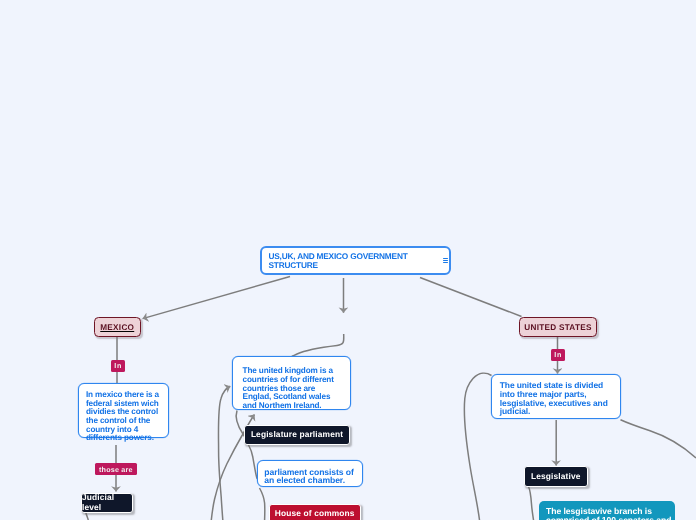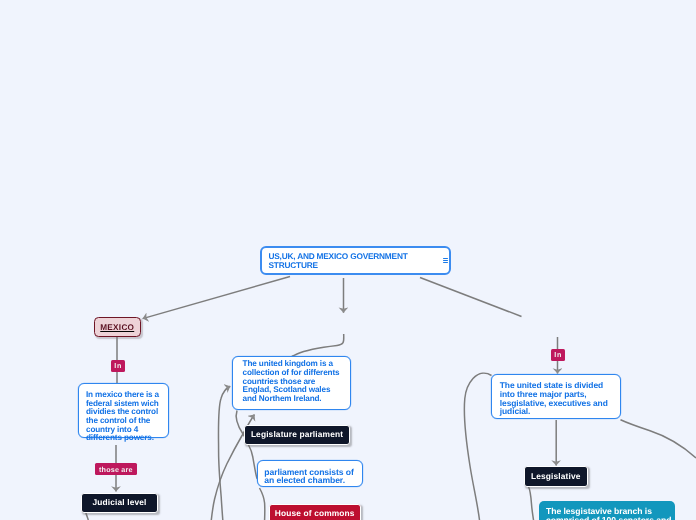--- a/index.html
+++ b/index.html
@@ -119,20 +119,23 @@
   </div>
   <div class="burger">
     <i></i>
     <i></i>
     <i></i>
   </div>
 
   <div class="node cat" style="left:93.5px;top:316.5px;width:47.5px;height:20.5px;text-decoration:underline;">
     <span>MEXICO</span>
   </div>
+  <div class="node cat" style="left:519px;top:316.5px;width:78px;height:20.5px;">
+    <span>UNITED STATES</span>
+  </div>
 
   <div class="node tag narrow" style="left:110.5px;top:359.5px;width:14.5px;height:12.5px;">
     <span>In</span>
   </div>
   <div class="node tag narrow" style="left:550.7px;top:348.7px;width:14.3px;height:12.3px;">
     <span>In</span>
   </div>
   <div class="node tag wide" style="left:95px;top:463px;width:41.5px;height:12px;">
     <span>those are</span>
   </div>
@@ -141,24 +144,24 @@
     <div class="lines">
       <em>In mexico there is a</em>
       <em>federal sistem wich</em>
       <em>dividies the control</em>
       <em>the control of the</em>
       <em>country into 4</em>
       <em>differents powers.</em>
     </div>
   </div>
 
-  <div class="node info" style="left:231.6px;top:356.1px;width:119.8px;height:53.7px;padding:3px 0 0 10px;">
+  <div class="node info" style="left:231.6px;top:356.1px;width:119.8px;height:53.7px;padding:10px 0 0 10px;">
     <div class="lines" style="line-height:8.7px;">
       <em>The united kingdom is a</em>
-      <em>collection of for differents</em>
+      <em>countries of for different</em>
       <em>countries those are</em>
       <em>Englad, Scotland wales</em>
       <em>and Northem Ireland.</em>
     </div>
   </div>
 
   <div class="node info" style="left:491.3px;top:373.6px;width:130.2px;height:45.4px;padding:6.8px 0 0 7.5px;">
     <div class="lines" style="line-height:8.6px;letter-spacing:-0.1px;font-size:8.45px;">
       <em>The united state is divided</em>
       <em>into three major parts,</em>
@@ -167,21 +170,21 @@
     </div>
   </div>
 
   <div class="node info" style="left:256.8px;top:459.8px;width:106.6px;height:27.6px;padding:7.2px 0 0 6.5px;">
     <div class="lines" style="line-height:8.2px;font-size:8.6px;letter-spacing:-0.08px;">
       <em>parliament consists of</em>
       <em>an elected chamber.</em>
     </div>
   </div>
 
-  <div class="node green" style="left:81px;top:492.5px;width:77px;height:20.5px;">
+  <div class="node green" style="left:81px;top:492.5px;width:52px;height:20.5px;">
     <span>Judicial level</span>
   </div>
   <div class="node green" style="left:244px;top:424.5px;width:106px;height:20.5px;">
     <span>Legislature parliament</span>
   </div>
   <div class="node green" style="left:524px;top:466px;width:63.5px;height:20.5px;">
     <span>Lesgislative</span>
   </div>
 
   <div class="node red" style="left:268.5px;top:503.5px;width:92.5px;height:20.5px;">

